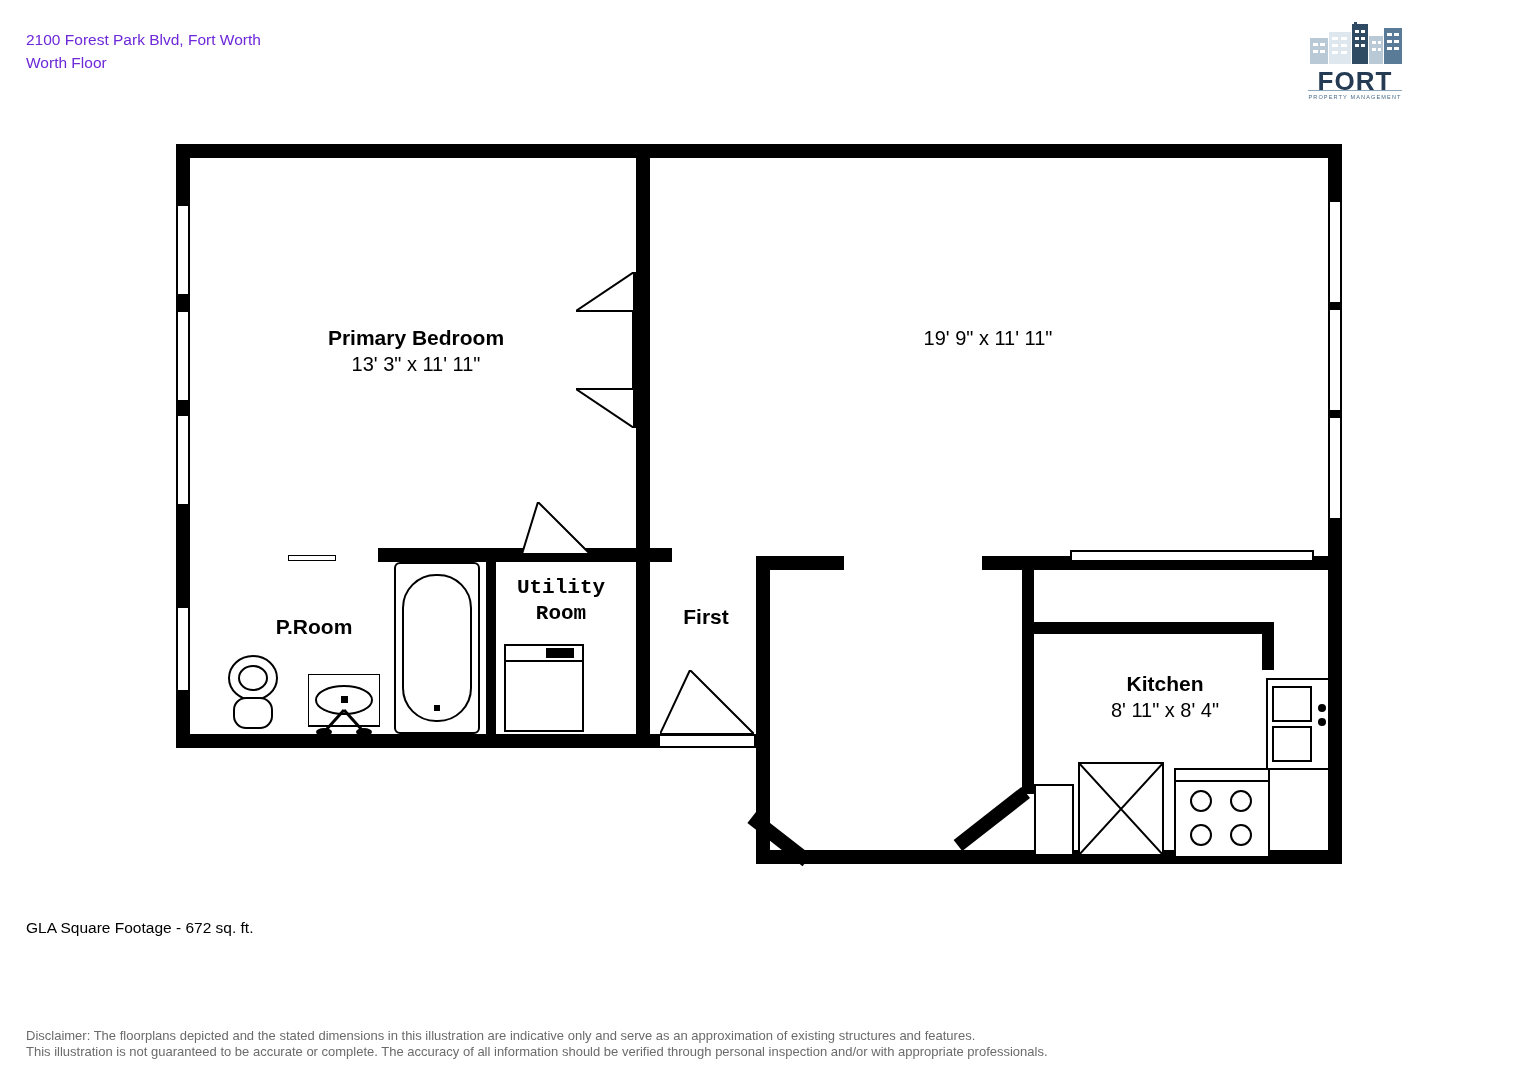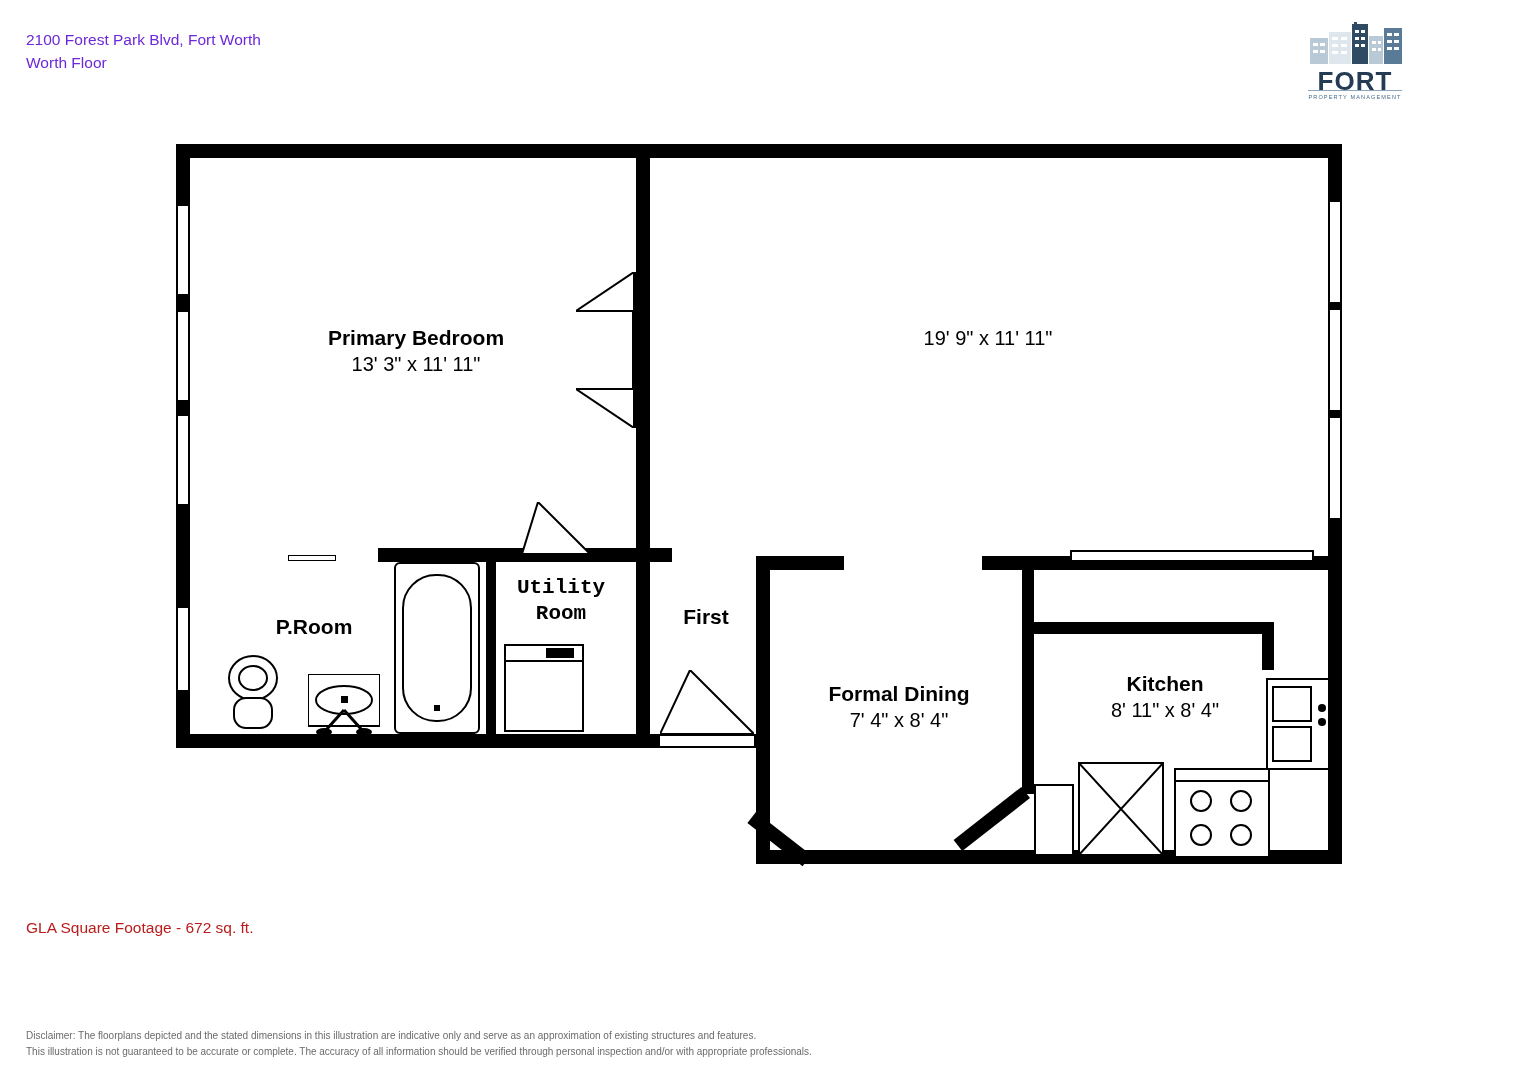--- a/index.html
+++ b/index.html
@@ -117,30 +117,30 @@
 
   
   .footer {
     position: absolute;
     left: 26px;
     top: 915px;
   }
   .footer .f-line {
     font-size: 15.5px;
     line-height: 25.5px;
-    color: #b91c1c;
+    color: #000000;
     white-space: nowrap;
   }
   .disclaimer {
     position: absolute;
     left: 26px;
     top: 1028px;
   }
   .disclaimer .d-line {
-    font-size: 10px;
+    font-size: 13px;
     line-height: 16px;
     color: #6b6b6b;
     white-space: nowrap;
   }
 </style>
 </head>
 <body>
 
 <div class="header">
   <div class="line">2100 Forest Park Blvd, Fort Worth</div>
@@ -323,24 +323,20 @@
 
   <div class="label" style="left:486px; top:547px; width:150px;font-family:Liberation Mono, monospace;">
     <div class="rname">Utility</div>
     <div class="rname">Room</div>
   </div>
 
   <div class="label" style="left:636px; top:576px; width:140px;">
     <div class="rname">First</div>
   </div>
 
-  <div class="label" style="left:750px; top:653px; width:298px;">
-    <div class="rname">Formal Dining</div>
-    <div class="rdim">7' 4" x 8' 4"</div>
-  </div>
 
   <div class="label" style="left:1046px; top:643px; width:238px;">
     <div class="rname">Kitchen</div>
     <div class="rdim">8' 11" x 8' 4"</div>
   </div>
 
 </div>
 
 <div class="footer">
   <div class="f-line">GLA Square Footage - 672 sq. ft.</div>

